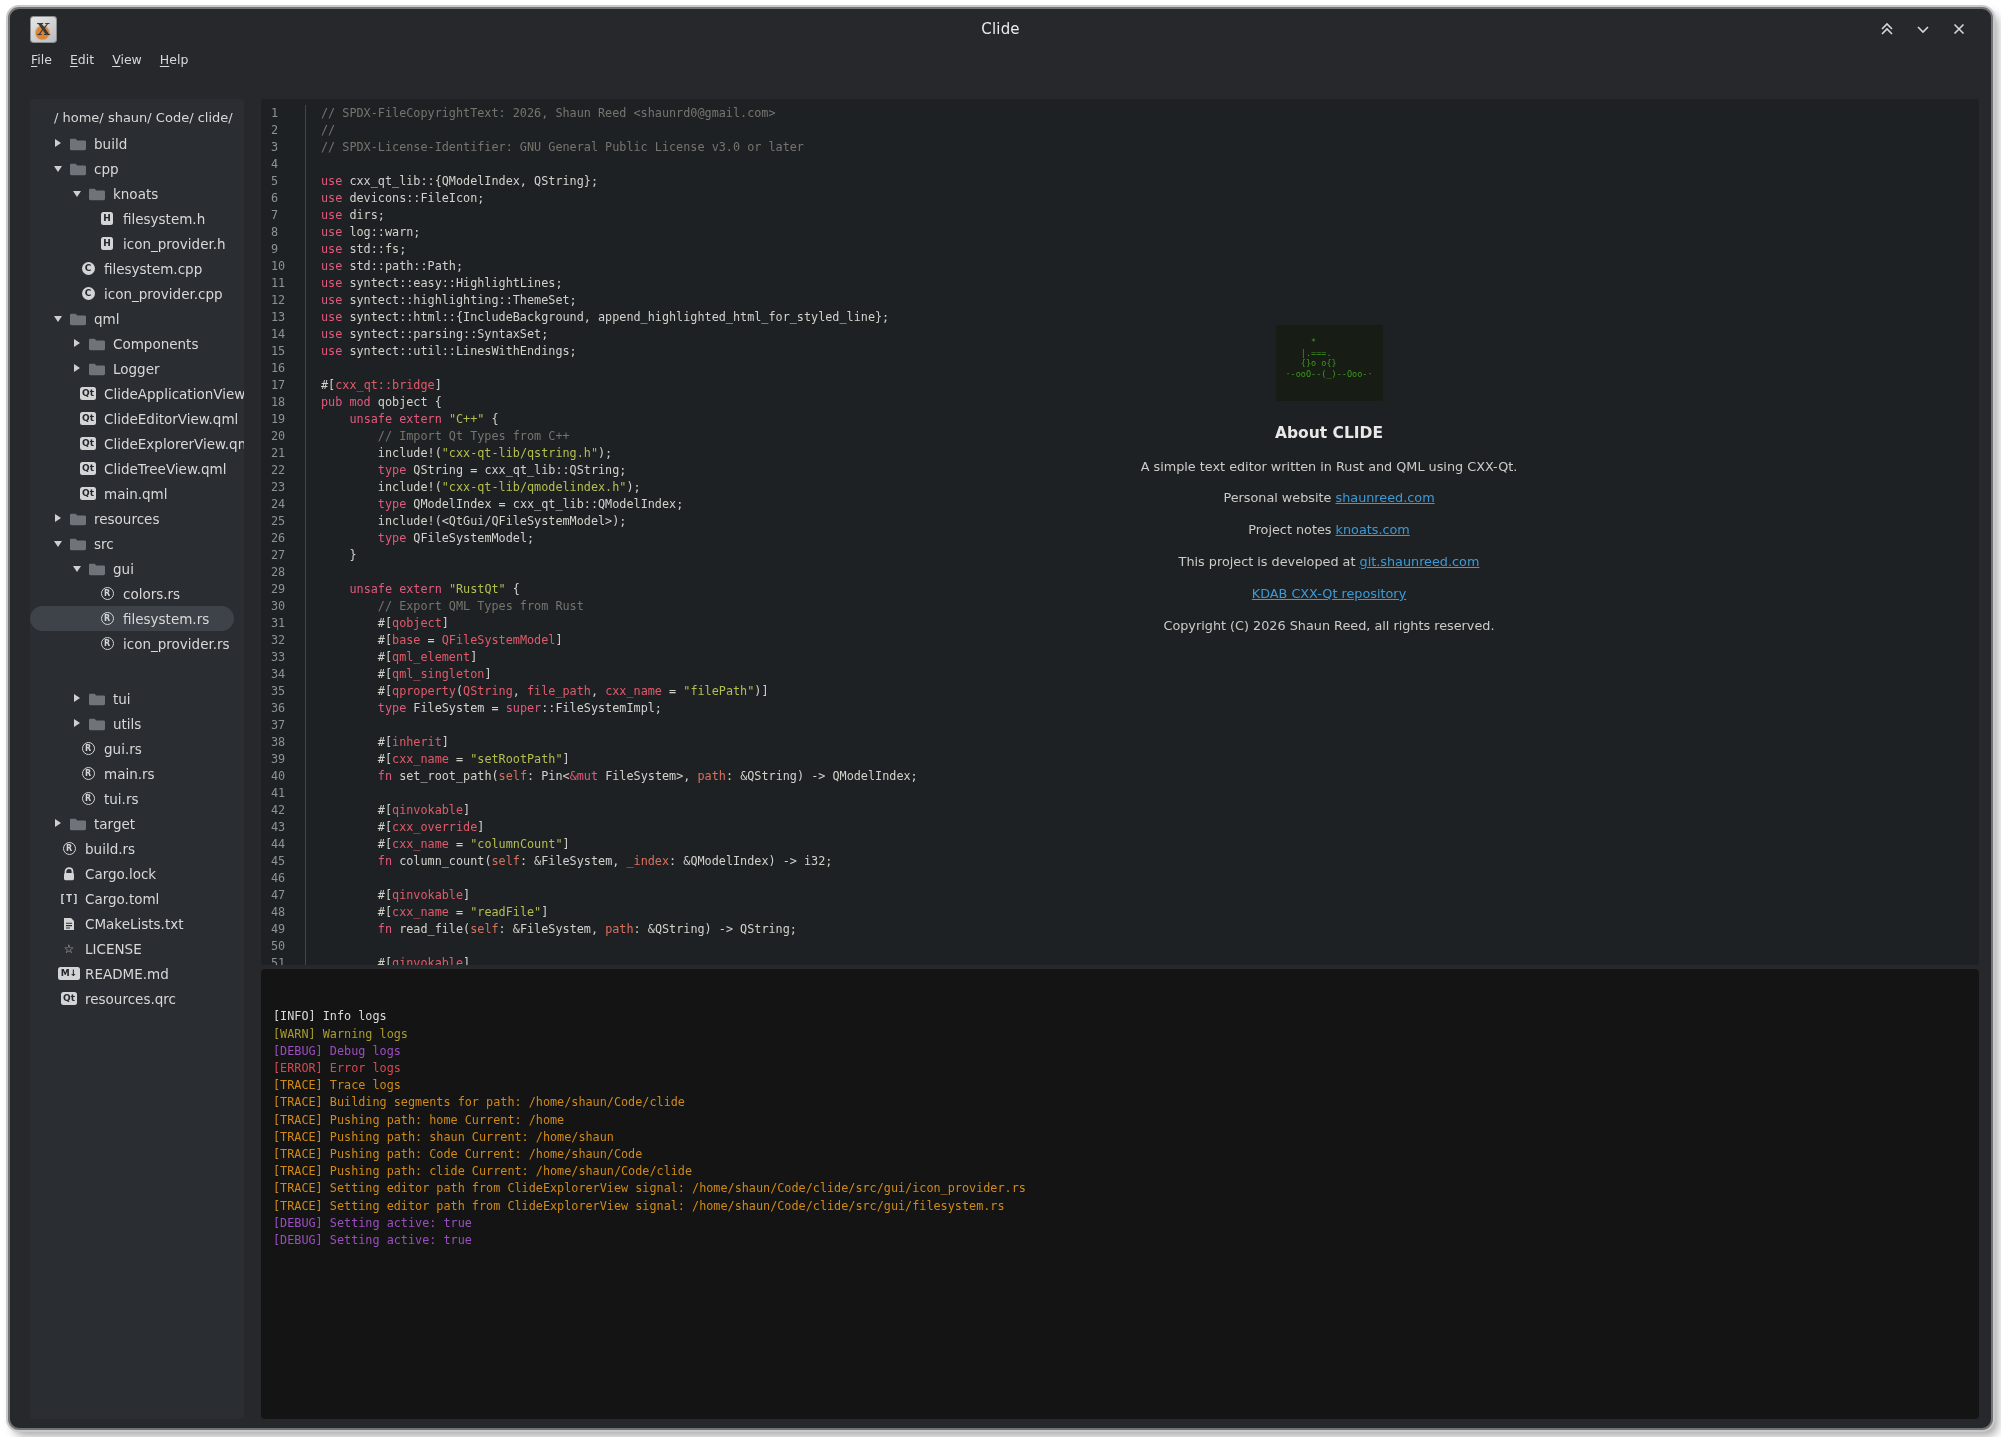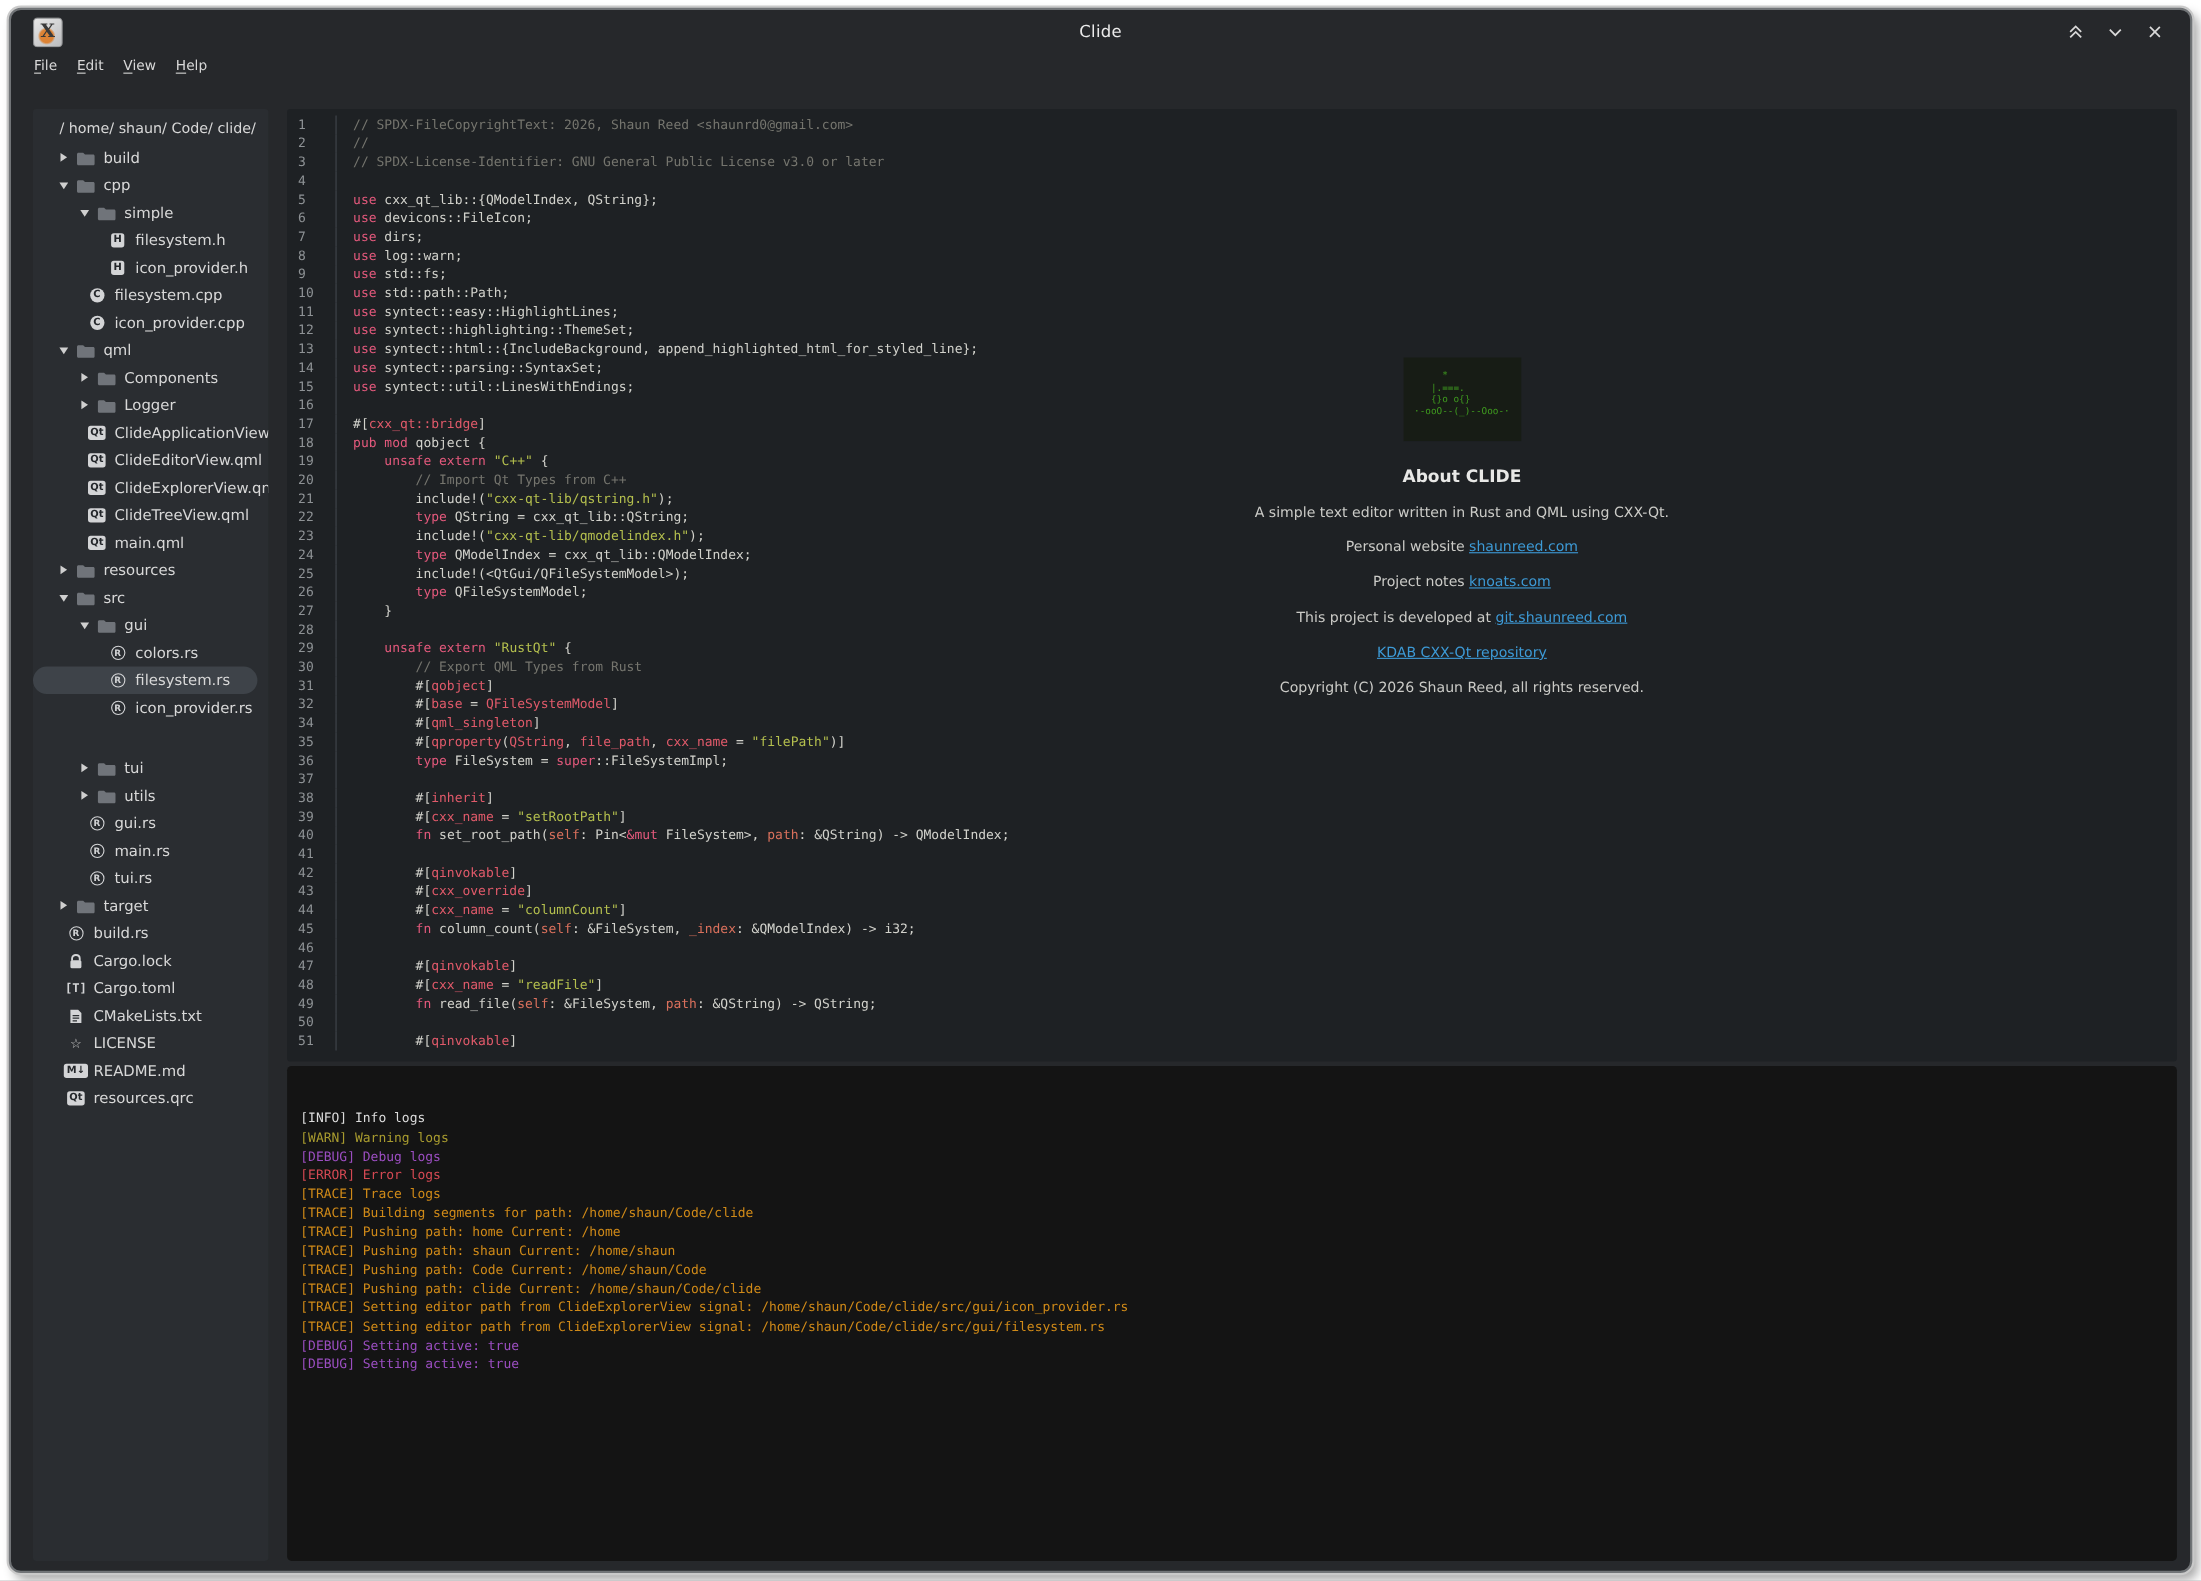--- a/index.html
+++ b/index.html
@@ -148,21 +148,21 @@
               </span>
               <span class="tlabel">cpp</span>
             </div>
             <div class="trow" style="padding-left: 43px;">
               <span class="chev down"></span>
               <span class="ticon">
                 <svg width="18" height="14" viewBox="0 0 18 14">
                   <path d="M1 3.2c0-.9.6-1.4 1.4-1.4h4.2l1.7 1.7h7.3c.9 0 1.4.6 1.4 1.4v6.9c0 .9-.6 1.4-1.4 1.4H2.4c-.9 0-1.4-.6-1.4-1.4z" fill="#70747a"></path>
                 </svg>
               </span>
-              <span class="tlabel">simple</span>
+              <span class="tlabel">knoats</span>
             </div>
             <div class="trow" style="padding-left: 68px;">
               <span class="ticon">
                 <span class="badge">H</span>
               </span>
               <span class="tlabel">filesystem.h</span>
             </div>
             <div class="trow" style="padding-left: 68px;">
               <span class="ticon">
                 <span class="badge">H</span>
@@ -502,20 +502,24 @@
                 <span class="gut">30</span>
                 <span class="ctext"><span class="tk-c">        // Export QML Types from Rust</span></span>
               </div>
               <div class="cline">
                 <span class="gut">31</span>
                 <span class="ctext"><span class="tk-p">        #[</span><span class="tk-a">qobject</span><span class="tk-p">]</span></span>
               </div>
               <div class="cline">
                 <span class="gut">32</span>
                 <span class="ctext"><span class="tk-p">        #[</span><span class="tk-a">base</span><span class="tk-p"> = </span><span class="tk-a">QFileSystemModel</span><span class="tk-p">]</span></span>
+              </div>
+              <div class="cline">
+                <span class="gut">33</span>
+                <span class="ctext"><span class="tk-p">        #[</span><span class="tk-a">qml_element</span><span class="tk-p">]</span></span>
               </div>
               <div class="cline">
                 <span class="gut">34</span>
                 <span class="ctext"><span class="tk-p">        #[</span><span class="tk-a">qml_singleton</span><span class="tk-p">]</span></span>
               </div>
               <div class="cline">
                 <span class="gut">35</span>
                 <span class="ctext"><span class="tk-p">        #[</span><span class="tk-a">qproperty</span><span class="tk-p">(</span><span class="tk-a">QString</span><span class="tk-p">, </span><span class="tk-a">file_path</span><span class="tk-p">, </span><span class="tk-a">cxx_name</span><span class="tk-p"> = </span><span class="tk-s">"filePath"</span><span class="tk-p">)]</span></span>
               </div>
               <div class="cline">

